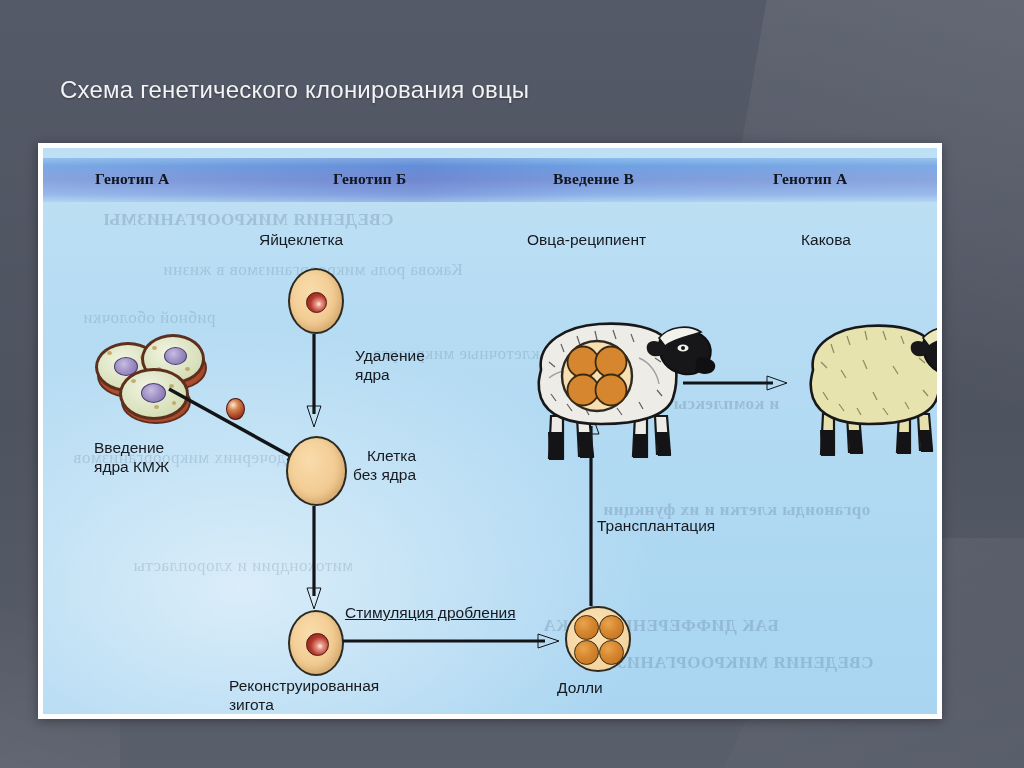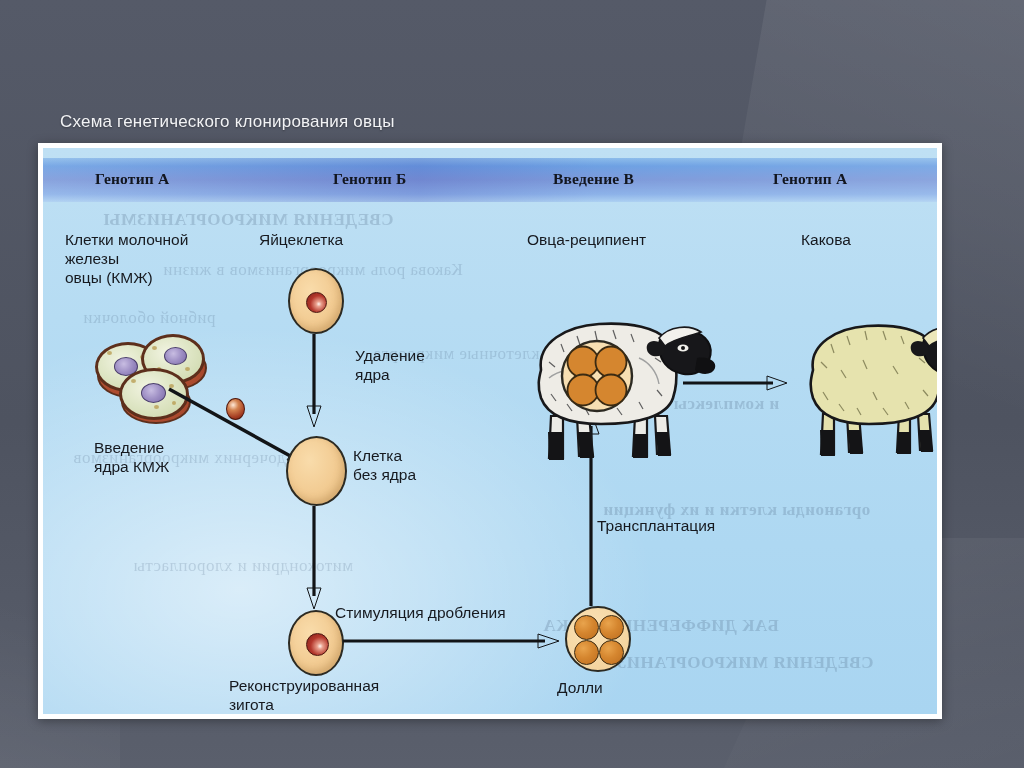--- a/index.html
+++ b/index.html
@@ -17,24 +17,23 @@
       clip-path:polygon(22% 0,100% 0,100% 100%,0 100%);}
   #sheen-bottom{position:absolute;bottom:0;right:0;width:300px;height:230px;
       background:linear-gradient(160deg, rgba(255,255,255,.07) 0%, rgba(255,255,255,.02) 60%, rgba(255,255,255,0) 100%);
       clip-path:polygon(35% 0,100% 0,100% 100%,0 100%);}
   #sheen-left{position:absolute;left:0;bottom:0;width:120px;height:200px;
       background:linear-gradient(20deg, rgba(255,255,255,.05), rgba(255,255,255,0) 70%);}
 
   
   #slide-title{
     position:absolute;left:60px;top:76px;width:860px;
-    color:#f2f3f5;font-size:17px;letter-spacing:.2px;
+    color:#f2f3f5;font-size:24px;letter-spacing:.2px;
     text-shadow:0 1px 2px rgba(0,0,0,.35);
     white-space:nowrap;
-    margin-top:36px;
   }
 
   
   #figure-frame{
     position:absolute;left:38px;top:143px;width:904px;height:576px;
     background:#ffffff;padding:5px;box-sizing:border-box;
     box-shadow:0 2px 10px rgba(0,0,0,.35);
   }
   #figure-canvas{
     position:relative;width:100%;height:100%;overflow:hidden;
@@ -150,23 +149,20 @@
   <div class="ghost b" style="left:540px;top:505px;">СВЕДЕНИЯ МИКРООРГАНИЗМЫ</div>
 
   <div id="genotype-band">
     <div class="gshade"></div>
     <div class="genotype-label" style="left:52px;">Генотип А</div>
     <div class="genotype-label" style="left:290px;">Генотип Б</div>
     <div class="genotype-label" style="left:510px;">Введение В</div>
     <div class="genotype-label" style="left:730px;">Генотип А</div>
   </div>
 
-  <div class="dlabel" style="left:22px;top:82px;width:190px;">Клетки молочной
-железы
-овцы (КМЖ)</div>
   <div class="dlabel" style="left:216px;top:82px;">Яйцеклетка</div>
   <div class="dlabel" style="left:484px;top:82px;">Овца-реципиент</div>
   <div class="dlabel" style="left:758px;top:82px;">Какова</div>
 
   <div class="cell-oval" style="left:245px;top:120px;width:52px;height:62px;">
     <div class="nucleus" style="left:16px;top:22px;width:19px;height:19px;"></div>
   </div>
 
   <div style="position:absolute;left:48px;top:180px;width:130px;height:95px;">
     <div class="mg-base" style="left:6px;top:26px;width:62px;height:40px;"></div>
@@ -208,35 +204,35 @@
 ядра КМЖ</div>
 
   <svg class="arrow-svg" style="left:258px;top:186px;width:26px;height:96px;" viewBox="0 0 26 96">
     <line x1="13" y1="0" x2="13" y2="80" stroke-width="3.2"></line>
     <path d="M13 93 L6 72 L20 72 Z" fill="#121417" stroke="none"></path>
   </svg>
   <div class="dlabel" style="left:296px;top:198px;margin-left:16px;">Удаление
 ядра</div>
 
   <div class="cell-oval" style="left:243px;top:288px;width:57px;height:66px;"></div>
-  <div class="dlabel" style="left:310px;top:298px;">Клетка
+  <div class="dlabel" style="left:310px;top:298px;text-align:right;">Клетка
 без ядра</div>
 
   <svg class="arrow-svg" style="left:258px;top:358px;width:26px;height:106px;" viewBox="0 0 26 106">
     <line x1="13" y1="0" x2="13" y2="90" stroke-width="3.2"></line>
     <path d="M13 103 L6 82 L20 82 Z" fill="#121417" stroke="none"></path>
   </svg>
 
   <div class="cell-oval" style="left:245px;top:462px;width:52px;height:62px;">
     <div class="nucleus" style="left:16px;top:21px;width:21px;height:21px;"></div>
   </div>
   <div class="dlabel" style="left:186px;top:528px;">Реконструированная
 зигота</div>
 
-  <div class="dlabel" style="left:292px;top:455px;">Стимуляция дробления</div>
+  <div class="dlabel" style="left:302px;top:455px;text-decoration:underline;">Стимуляция дробления</div>
   <svg class="arrow-svg" style="left:300px;top:480px;width:222px;height:26px;" viewBox="0 0 222 26">
     <line x1="0" y1="13" x2="202" y2="13" stroke-width="3.2"></line>
     <path d="M216 13 L195 6 L195 20 Z" fill="#121417" stroke="none"></path>
   </svg>
 
   <div class="morula" style="left:522px;top:458px;width:62px;height:62px;">
     <div class="blasto" style="left:7px;top:7px;width:23px;height:23px;"></div>
     <div class="blasto" style="left:32px;top:7px;width:23px;height:23px;"></div>
     <div class="blasto" style="left:7px;top:32px;width:23px;height:23px;"></div>
     <div class="blasto" style="left:32px;top:32px;width:23px;height:23px;"></div>

